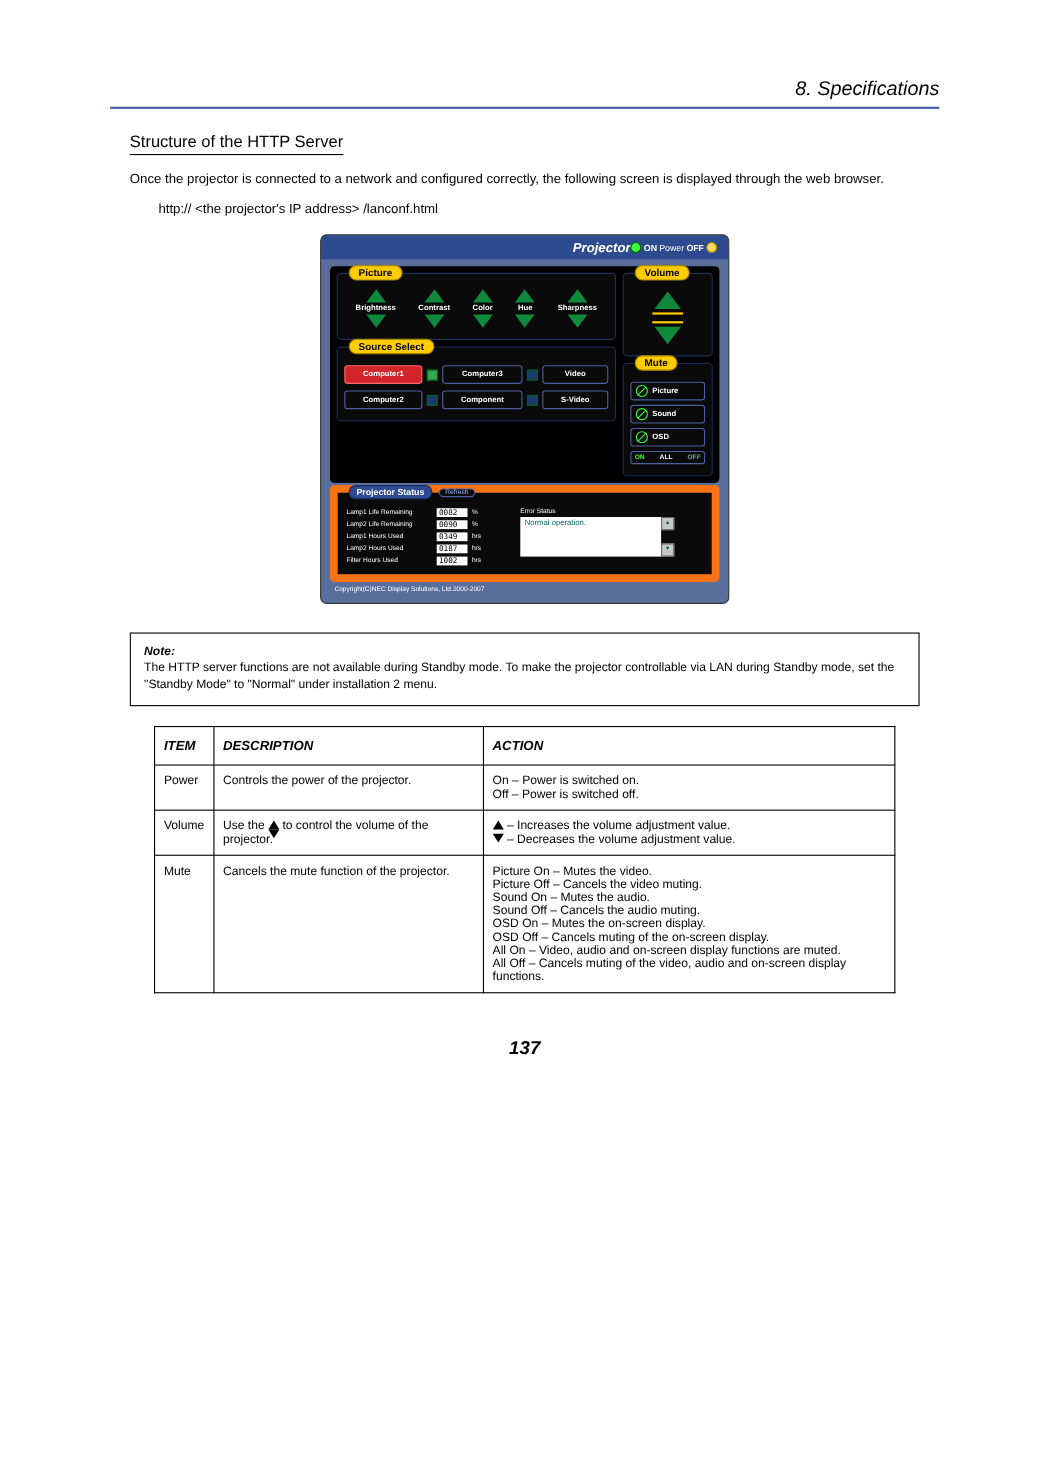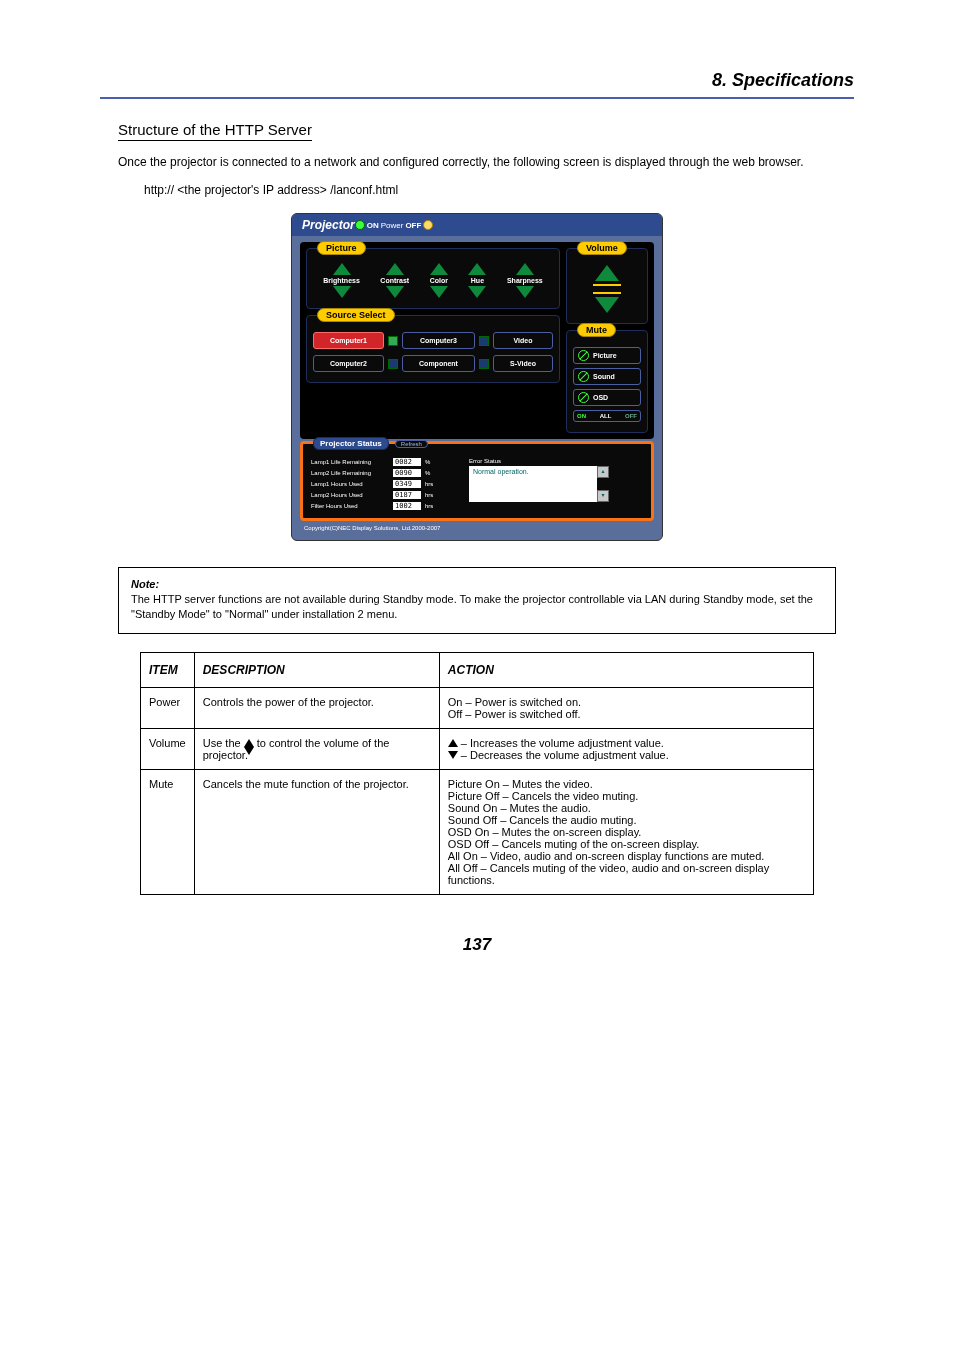--- a/index.html
+++ b/index.html
@@ -1,23 +1,23 @@
 <!DOCTYPE html>
 <html><head>
 <meta charset="utf-8">
 <style>
 body{margin:0;background:#fff;font-family:Arial,Helvetica,sans-serif;color:#000;width:954px}
 .page{padding:70px 100px 40px 100px}
 .chapter-bar{border-bottom:2px solid #4a5fb0;padding-bottom:6px;margin-bottom:22px}
-.chapter-title{font-size:18px;font-weight:bold;font-style:italic;text-align:right}
+.chapter-title{font-size:18px;font-weight:normal;font-style:italic;text-align:right}
 .section-title{font-size:15px;font-weight:normal;border-bottom:1px solid #000;display:inline-block;padding-bottom:2px;margin:0 0 12px 18px}
 .intro{font-size:12px;margin:0 0 10px 18px;line-height:1.5}
 .intro-indent{font-size:12px;margin:0 0 14px 44px;line-height:1.5}
 .screenshot{margin:10px auto 26px auto;width:370px;border:1px solid #333;background:#5a6e9c;border-radius:6px;padding:0 0 6px 0;font-family:Arial,sans-serif}
-.ss-header{background:#2e4b8f;color:#fff;font-weight:bold;font-style:italic;font-size:12px;padding:4px 10px;border-radius:5px 5px 0 0;display:flex;align-items:center;justify-content:flex-start}
+.ss-header{background:#2e4b8f;color:#fff;font-weight:bold;font-style:italic;font-size:12px;padding:4px 10px;border-radius:5px 5px 0 0;display:flex;align-items:center;justify-content:flex-end}
 .ss-header-right{font-weight:normal;font-style:normal;font-size:8px;display:flex;align-items:center;gap:2px}
 .dot{width:8px;height:8px;border-radius:50%;display:inline-block}
 .dot-on{background:#3cff3c;border:1px solid #060}
 .dot-off{background:#ffd966;border:1px solid #a80}
 .ss-body{background:#000;margin:6px 8px 2px 8px;border-radius:4px;padding:6px;display:flex;gap:6px}
 .ss-left{flex:1;display:flex;flex-direction:column;gap:6px}
 .ss-right{width:82px;display:flex;flex-direction:column;gap:6px}
 .panel{border:1px solid #1f2e5a;border-radius:4px;padding:6px 6px 10px 6px;background:#0a0a0a;position:relative}
 .panel-title{position:absolute;top:-8px;left:10px;background:#ffcc00;color:#000;font-weight:bold;font-size:9px;padding:1px 8px;border-radius:7px;border:1px solid #a88600}
 .pic-steppers{display:flex;justify-content:space-around;margin-top:8px}
@@ -30,21 +30,21 @@
 .sources{display:grid;grid-template-columns:auto 10px auto 10px auto;gap:6px 4px;margin-top:10px;align-items:center}
 .src-btn{border:1px solid #4b5fa0;color:#fff;font-size:7px;font-weight:bold;text-align:center;padding:4px 2px;border-radius:3px;background:#0a0a0a}
 .src-btn.active{background:#d1252a;border-color:#ff6b6b}
 .src-dot{width:8px;height:8px;background:#3a5;border:1px solid #060}
 .src-dot.off{background:#1a3b6f}
 .mute-items{display:flex;flex-direction:column;gap:4px;margin-top:10px}
 .mute-item{border:1px solid #4b5fa0;border-radius:3px;padding:2px 4px;display:flex;align-items:center;gap:4px;color:#fff;font-size:7px;font-weight:bold}
 .mute-icon{width:9px;height:9px;border:1px solid #3cff3c;border-radius:50%;position:relative}
 .mute-icon::after{content:"";position:absolute;width:11px;height:1px;background:#3cff3c;top:4px;left:-1px;transform:rotate(-45deg)}
 .mute-all{display:flex;gap:2px;border:1px solid #4b5fa0;border-radius:3px;padding:2px 3px;justify-content:space-between;color:#fff;font-size:6px;font-weight:bold}
-.ss-status{background:#0a0a0a;margin:0 8px 4px 8px;border:3px solid #f97316;border-radius:4px;padding:8px;position:relative}
+.ss-status{background:#0a0a0a;margin:0 8px 4px 8px;border:7px solid #f97316;border-radius:4px;padding:8px;position:relative}
 .status-head{display:flex;align-items:center;gap:6px;position:absolute;top:-7px;left:10px}
 .status-title{background:#2e4b8f;color:#fff;font-weight:bold;font-size:8px;padding:1px 6px;border-radius:6px;border:1px solid #1a2c5c}
 .refresh{border:1px solid #4b5fa0;color:#9bb3ff;font-size:6px;padding:0 5px;border-radius:6px;background:#0a0a0a}
 .status-body{display:flex;gap:30px;margin-top:6px}
 .status-rows{display:flex;flex-direction:column;gap:3px}
 .status-row{display:flex;align-items:center;gap:4px;color:#fff;font-size:6px}
 .status-label{width:78px}
 .status-val{background:#fff;color:#000;font-family:monospace;font-size:7px;padding:0 2px;width:24px;text-align:left}
 .status-unit{width:14px}
 .err-col{flex:1}

